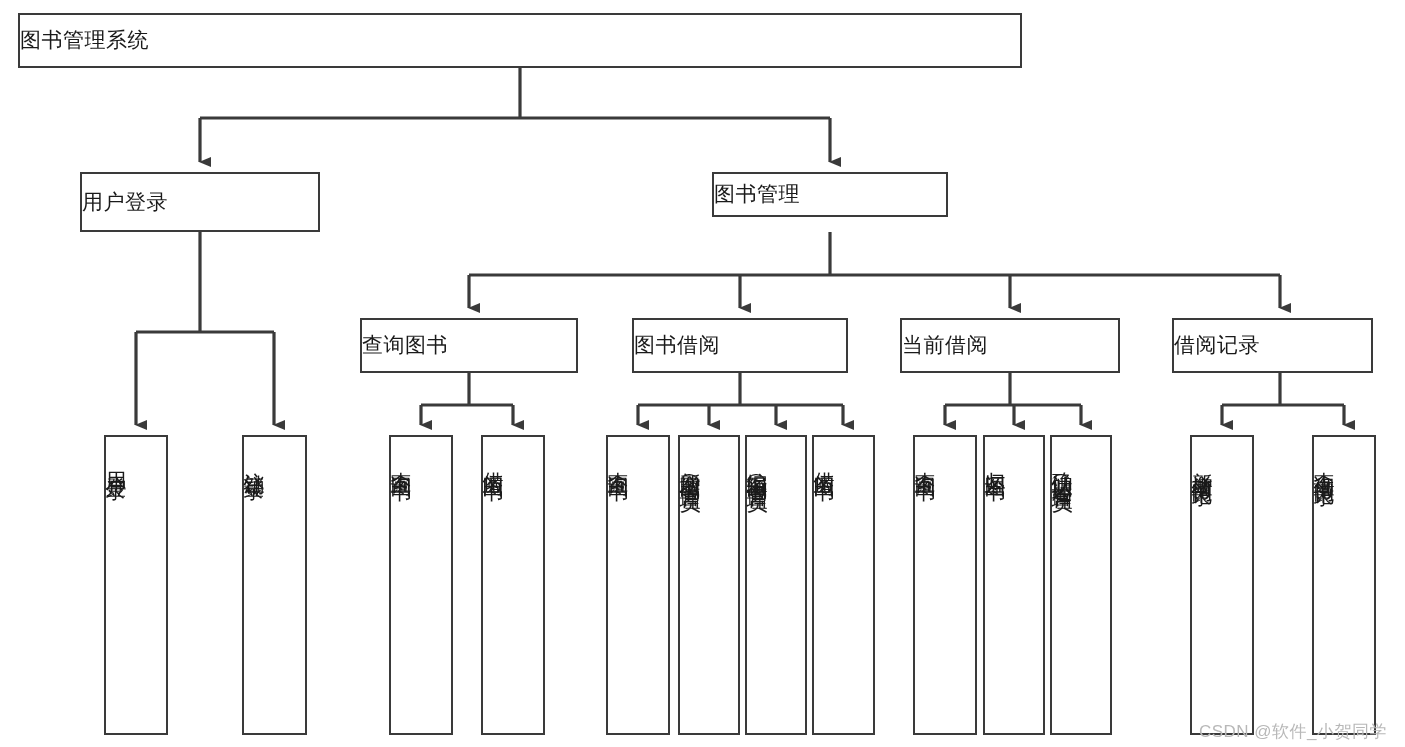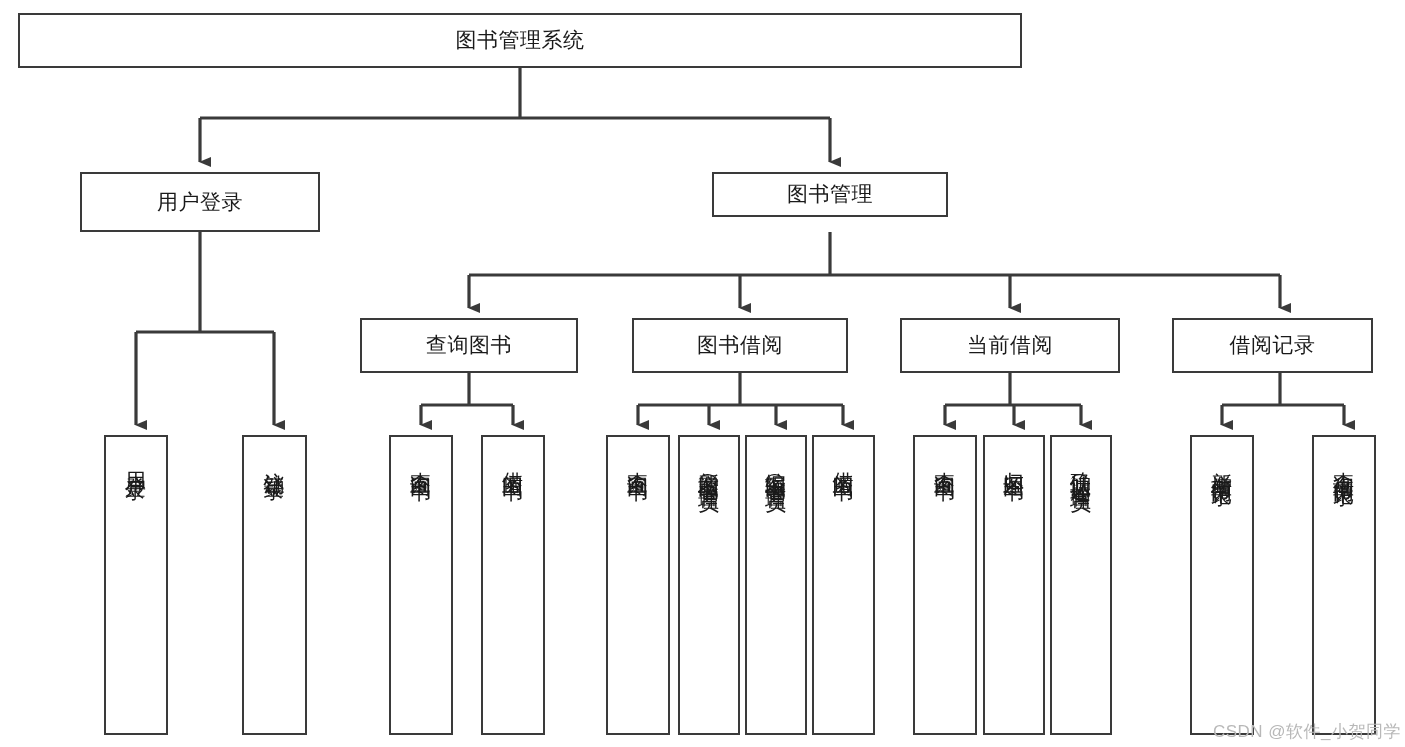--- a/index.html
+++ b/index.html
@@ -25,21 +25,21 @@
     height: 747px;
     pointer-events: none;
   }
   .node {
     position: absolute;
     box-sizing: border-box;
     border: 2.5px solid #3a3a3a;
     background: #ffffff;
     display: flex;
     align-items: center;
-    justify-content: center;
+    justify-content: flex-start;
     color: #1a1a1a;
   }
   .node .label {
     font-size: 21px;
     line-height: 1.25;
     letter-spacing: 0.5px;
     white-space: nowrap;
   }
   .node.vertical {
     align-items: flex-start;
@@ -48,21 +48,21 @@
   .node.vertical .label {
     writing-mode: vertical-rl;
     text-orientation: upright;
     font-size: 21px;
     letter-spacing: 3px;
     line-height: 1;
     white-space: nowrap;
   }
   .watermark {
     position: absolute;
-    right: 4px;
+    right: 18px;
     bottom: 4px;
     font-size: 17px;
     color: #b8b8b8;
     letter-spacing: 0.5px;
     white-space: nowrap;
     font-family: "Liberation Sans", "DejaVu Sans", sans-serif;
   }
 </style>
 </head>
 <body>

